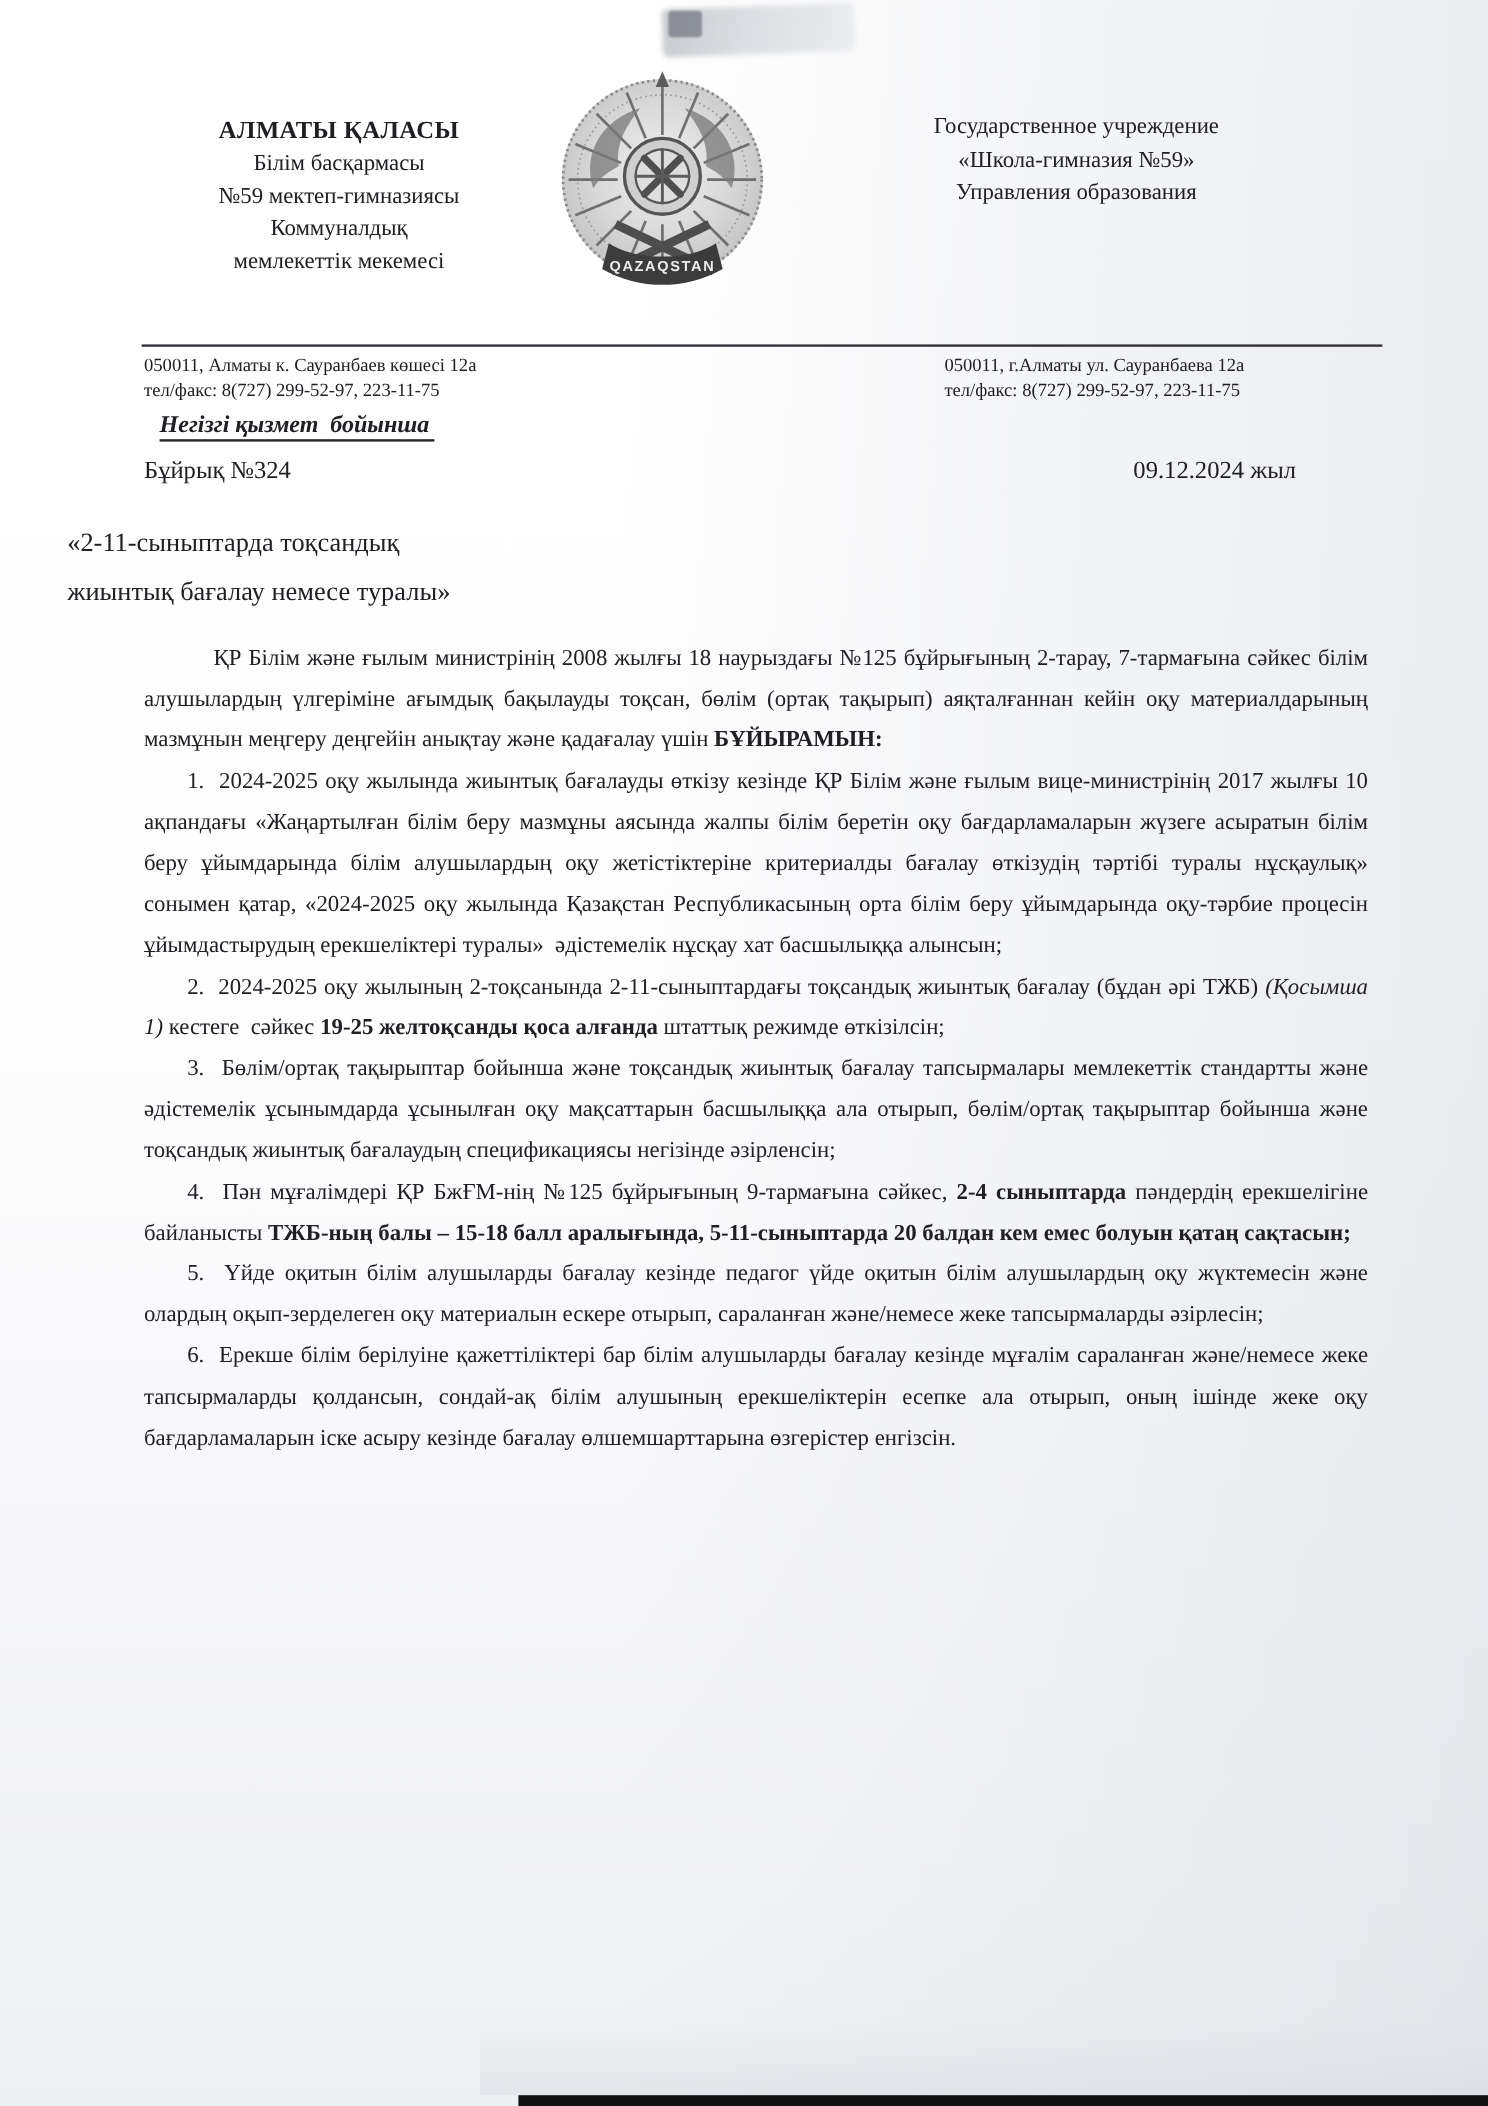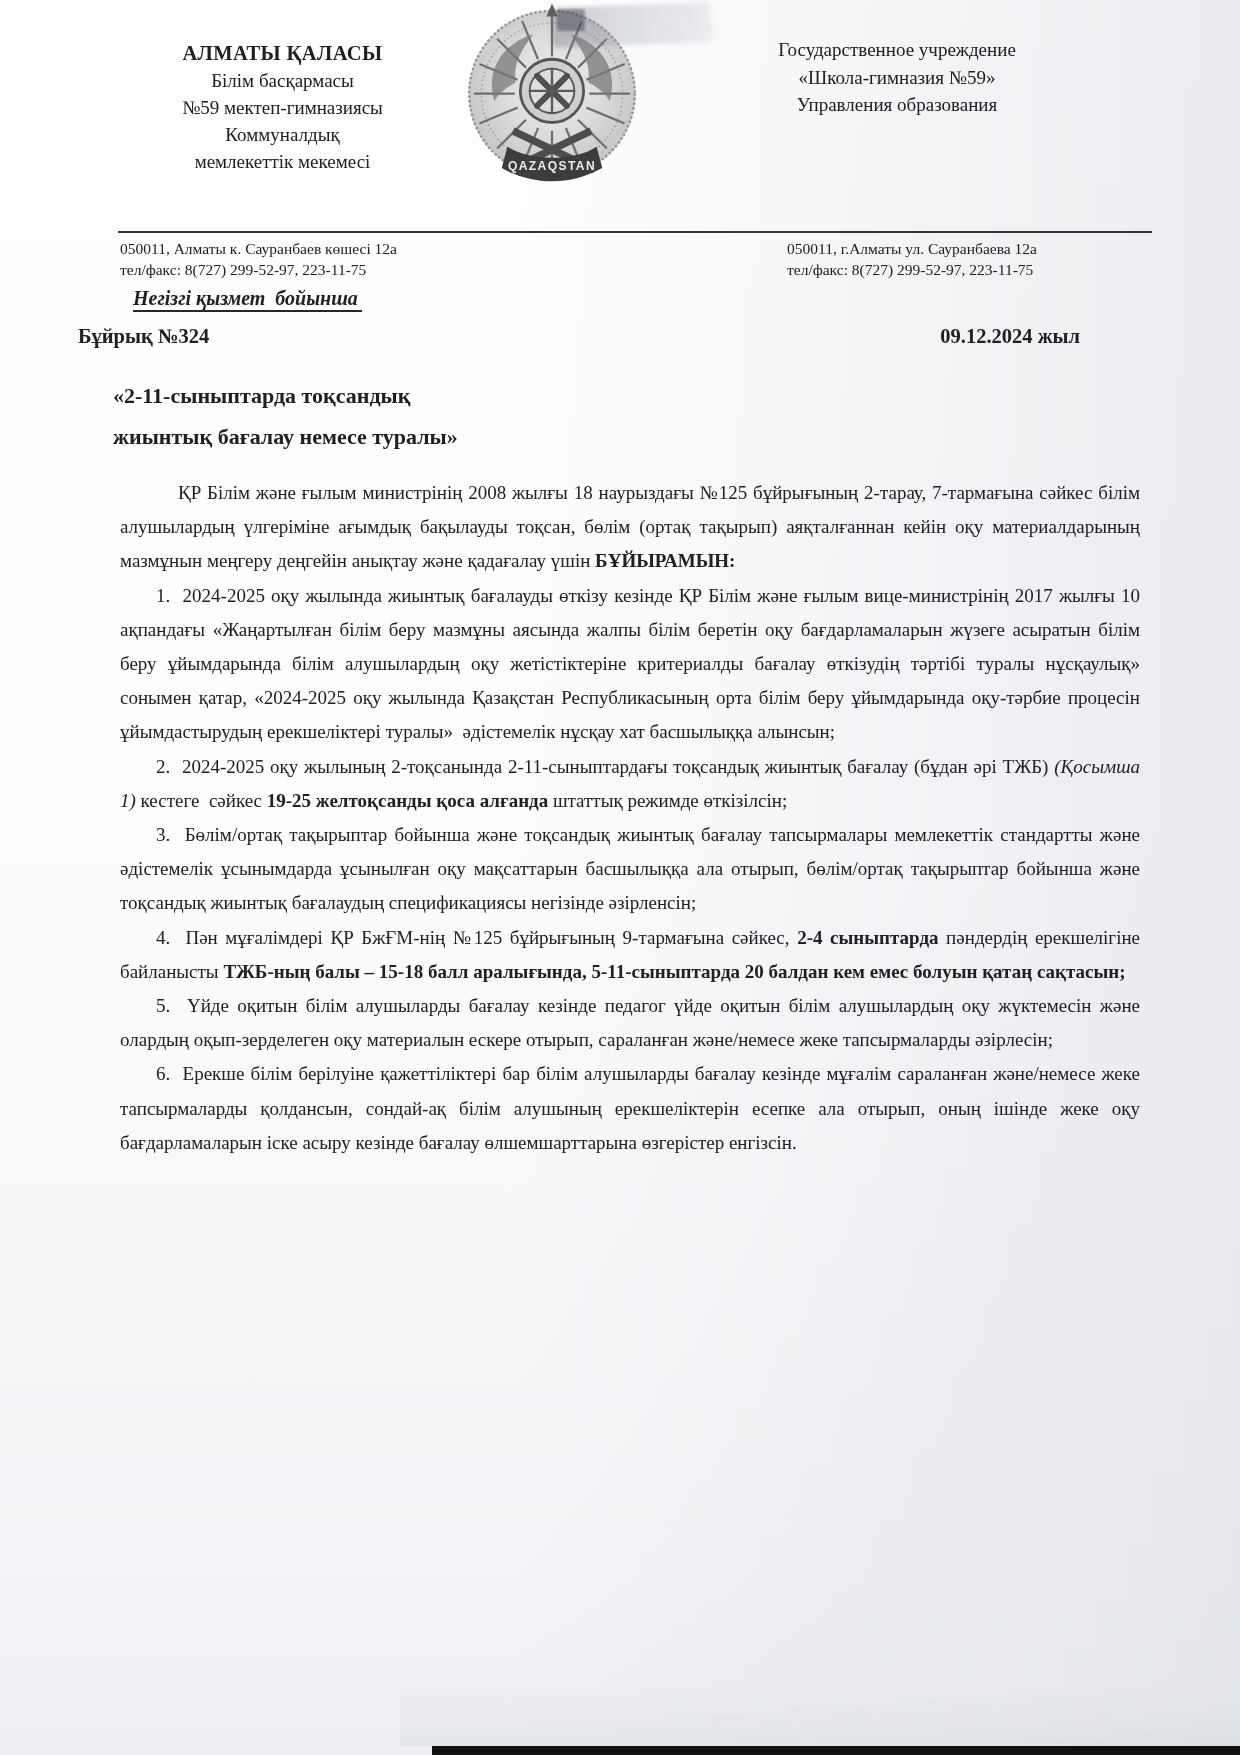--- a/index.html
+++ b/index.html
@@ -25,38 +25,38 @@
     background:#3d424e;opacity:.45;filter:blur(1px);border-radius:3px;
   }
   .bottom-bar{
     position:absolute;bottom:0;left:432px;right:0;height:9px;background:#121212;
   }
   .bottom-shade{
     position:absolute;bottom:9px;left:400px;right:0;height:60px;
     background:linear-gradient(180deg, rgba(214,217,223,0) 0%, rgba(208,212,219,.35) 100%);
   }
   
-  .header{display:flex;align-items:flex-start;height:198px;}
+  .header{display:flex;align-items:flex-start;padding-top:56px;height:198px;}
   .header-left{width:345px;margin-left:110px;margin-top:40px;text-align:center;
     font-size:19px;line-height:27px;}
   .header-left .org-title{font-weight:bold;font-size:20.5px;letter-spacing:.4px;}
   .emblem-wrap{width:190px;margin-left:2px;text-align:center;}
   .header-right{width:420px;margin-left:40px;margin-top:36px;text-align:center;
     font-size:19px;line-height:27.5px;}
   .header-right .org-title{font-weight:bold;font-size:20px;letter-spacing:.4px;}
   .rule{border:none;border-top:2.5px solid #34343a;margin:33px 88px 0 118px;}
   
   .contacts{display:flex;margin:5px 85px 0 120px;font-size:15.5px;line-height:21px;}
   .contact-right{margin-left:auto;width:368px;}
   
   .activity{margin:7px 0 0 133px;font-size:20px;font-weight:bold;font-style:italic;}
   .activity span{border-bottom:2px solid #26262b;padding:0 4px 1px 0;}
-  .order-row{display:flex;justify-content:space-between;margin:15px 160px 0 78px;
-    font-size:20.5px;font-weight:bold;}
-  .doc-title{margin:27px 0 0 113px;font-size:22px;font-weight:bold;line-height:41px;}
+  .order-row{display:flex;justify-content:space-between;margin:15px 160px 0 120px;
+    font-size:20.5px;font-weight:normal;}
+  .doc-title{margin:27px 0 0 56px;font-size:22px;font-weight:normal;line-height:41px;}
   
   .body-text{margin:19px 100px 0 120px;font-size:19px;line-height:34.2px;text-align:justify;}
   .para{margin:0;text-indent:36px;}
   .para-preamble{text-indent:58px;}
   .b{font-weight:bold;}
   .i{font-style:italic;}
 </style>
 </head>
 <body>
 

